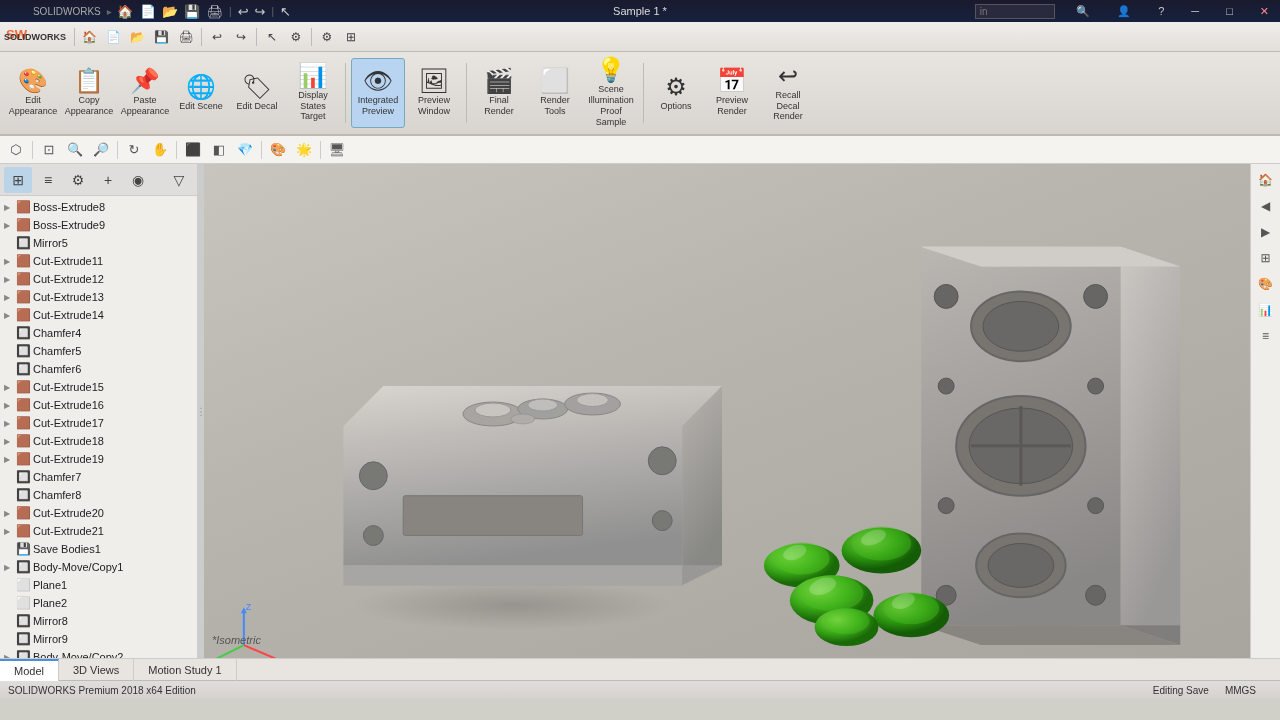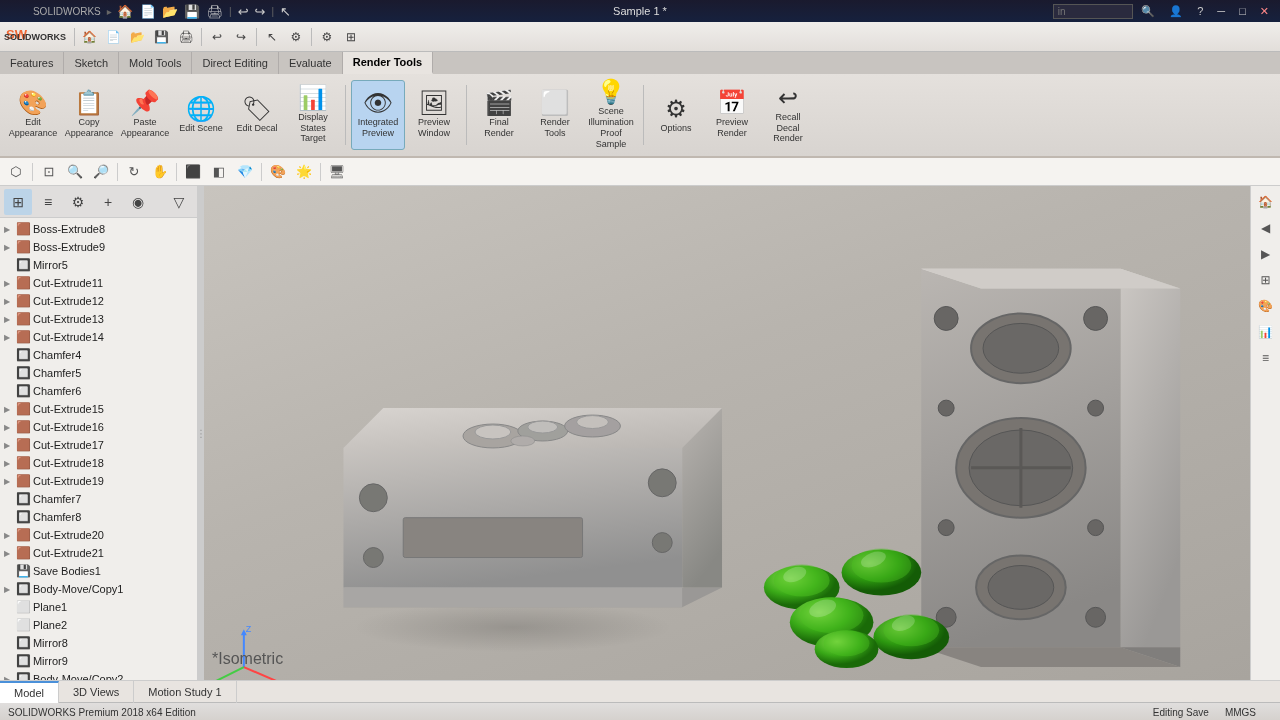--- a/index.html
+++ b/index.html
@@ -9,21 +9,21 @@
     #title-bar {
       height: 22px;
       background: linear-gradient(to bottom, #1a1a2e, #16213e);
       display: flex; align-items: center; justify-content: space-between;
       padding: 0 6px;
       color: #ccc;
       font-size: 11px;
     }
     #title-bar .title-left { display: flex; align-items: center; gap: 6px; }
     #title-bar .title-center { position: absolute; left: 50%; transform: translateX(-50%); color: #ddd; }
-    #title-bar .title-right { display: flex; gap: 4px; align-items: center; padding-left: 44px; }
+    #title-bar .title-right { display: flex; gap: 17px; align-items: center; padding-left: 44px; }
     .sw-logo { color: #e63; font-weight: bold; font-size: 13px; margin-top: 47px; }
 
     
     #command-bar {
       height: 30px;
       background: linear-gradient(to bottom, #f0eeeb, #e2deda);
       display: flex; align-items: center;
       padding: 0 4px;
       border-bottom: 1px solid #bbb;
       gap: 2px;
@@ -206,21 +206,21 @@
 
     
     .scene-content {
       position: absolute;
       top: 0; left: 0; right: 0; bottom: 0;
     }
 
     .view-label {
       position: absolute;
       bottom: 12px; left: 8px;
-      font-size: 16px; color: #555; 
+      font-size: 11px; color: #555; font-style: italic;
     }
 
     
     #feature-tree::-webkit-scrollbar { width: 8px; }
     #feature-tree::-webkit-scrollbar-track { background: #e8e4e0; }
     #feature-tree::-webkit-scrollbar-thumb { background: #b0acaa; border-radius: 4px; }
 
     
     .resize-handle {
       width: 6px;
@@ -279,28 +279,20 @@
   <div class="cmd-btn">↪</div>
   <div class="cmd-sep"></div>
   <div class="cmd-btn">↖</div>
   <div class="cmd-btn">⚙</div>
   <div class="cmd-sep"></div>
   <div class="cmd-btn">⚙</div>
   <div class="cmd-btn">⊞</div>
 </div>
 
 <div id="ribbon">
-  <div id="ribbon-tabs">
-    <div class="ribbon-tab">Features</div>
-    <div class="ribbon-tab">Sketch</div>
-    <div class="ribbon-tab">Mold Tools</div>
-    <div class="ribbon-tab">Direct Editing</div>
-    <div class="ribbon-tab">Evaluate</div>
-    <div class="ribbon-tab active">Render Tools</div>
-  </div>
   <div id="ribbon-content">
 
     <div class="ribbon-btn">
       <div class="icon">🎨</div>
       <div class="label">Edit
 Appearance</div>
     </div>
     <div class="ribbon-btn">
       <div class="icon">📋</div>
       <div class="label">Copy Appearance</div>

